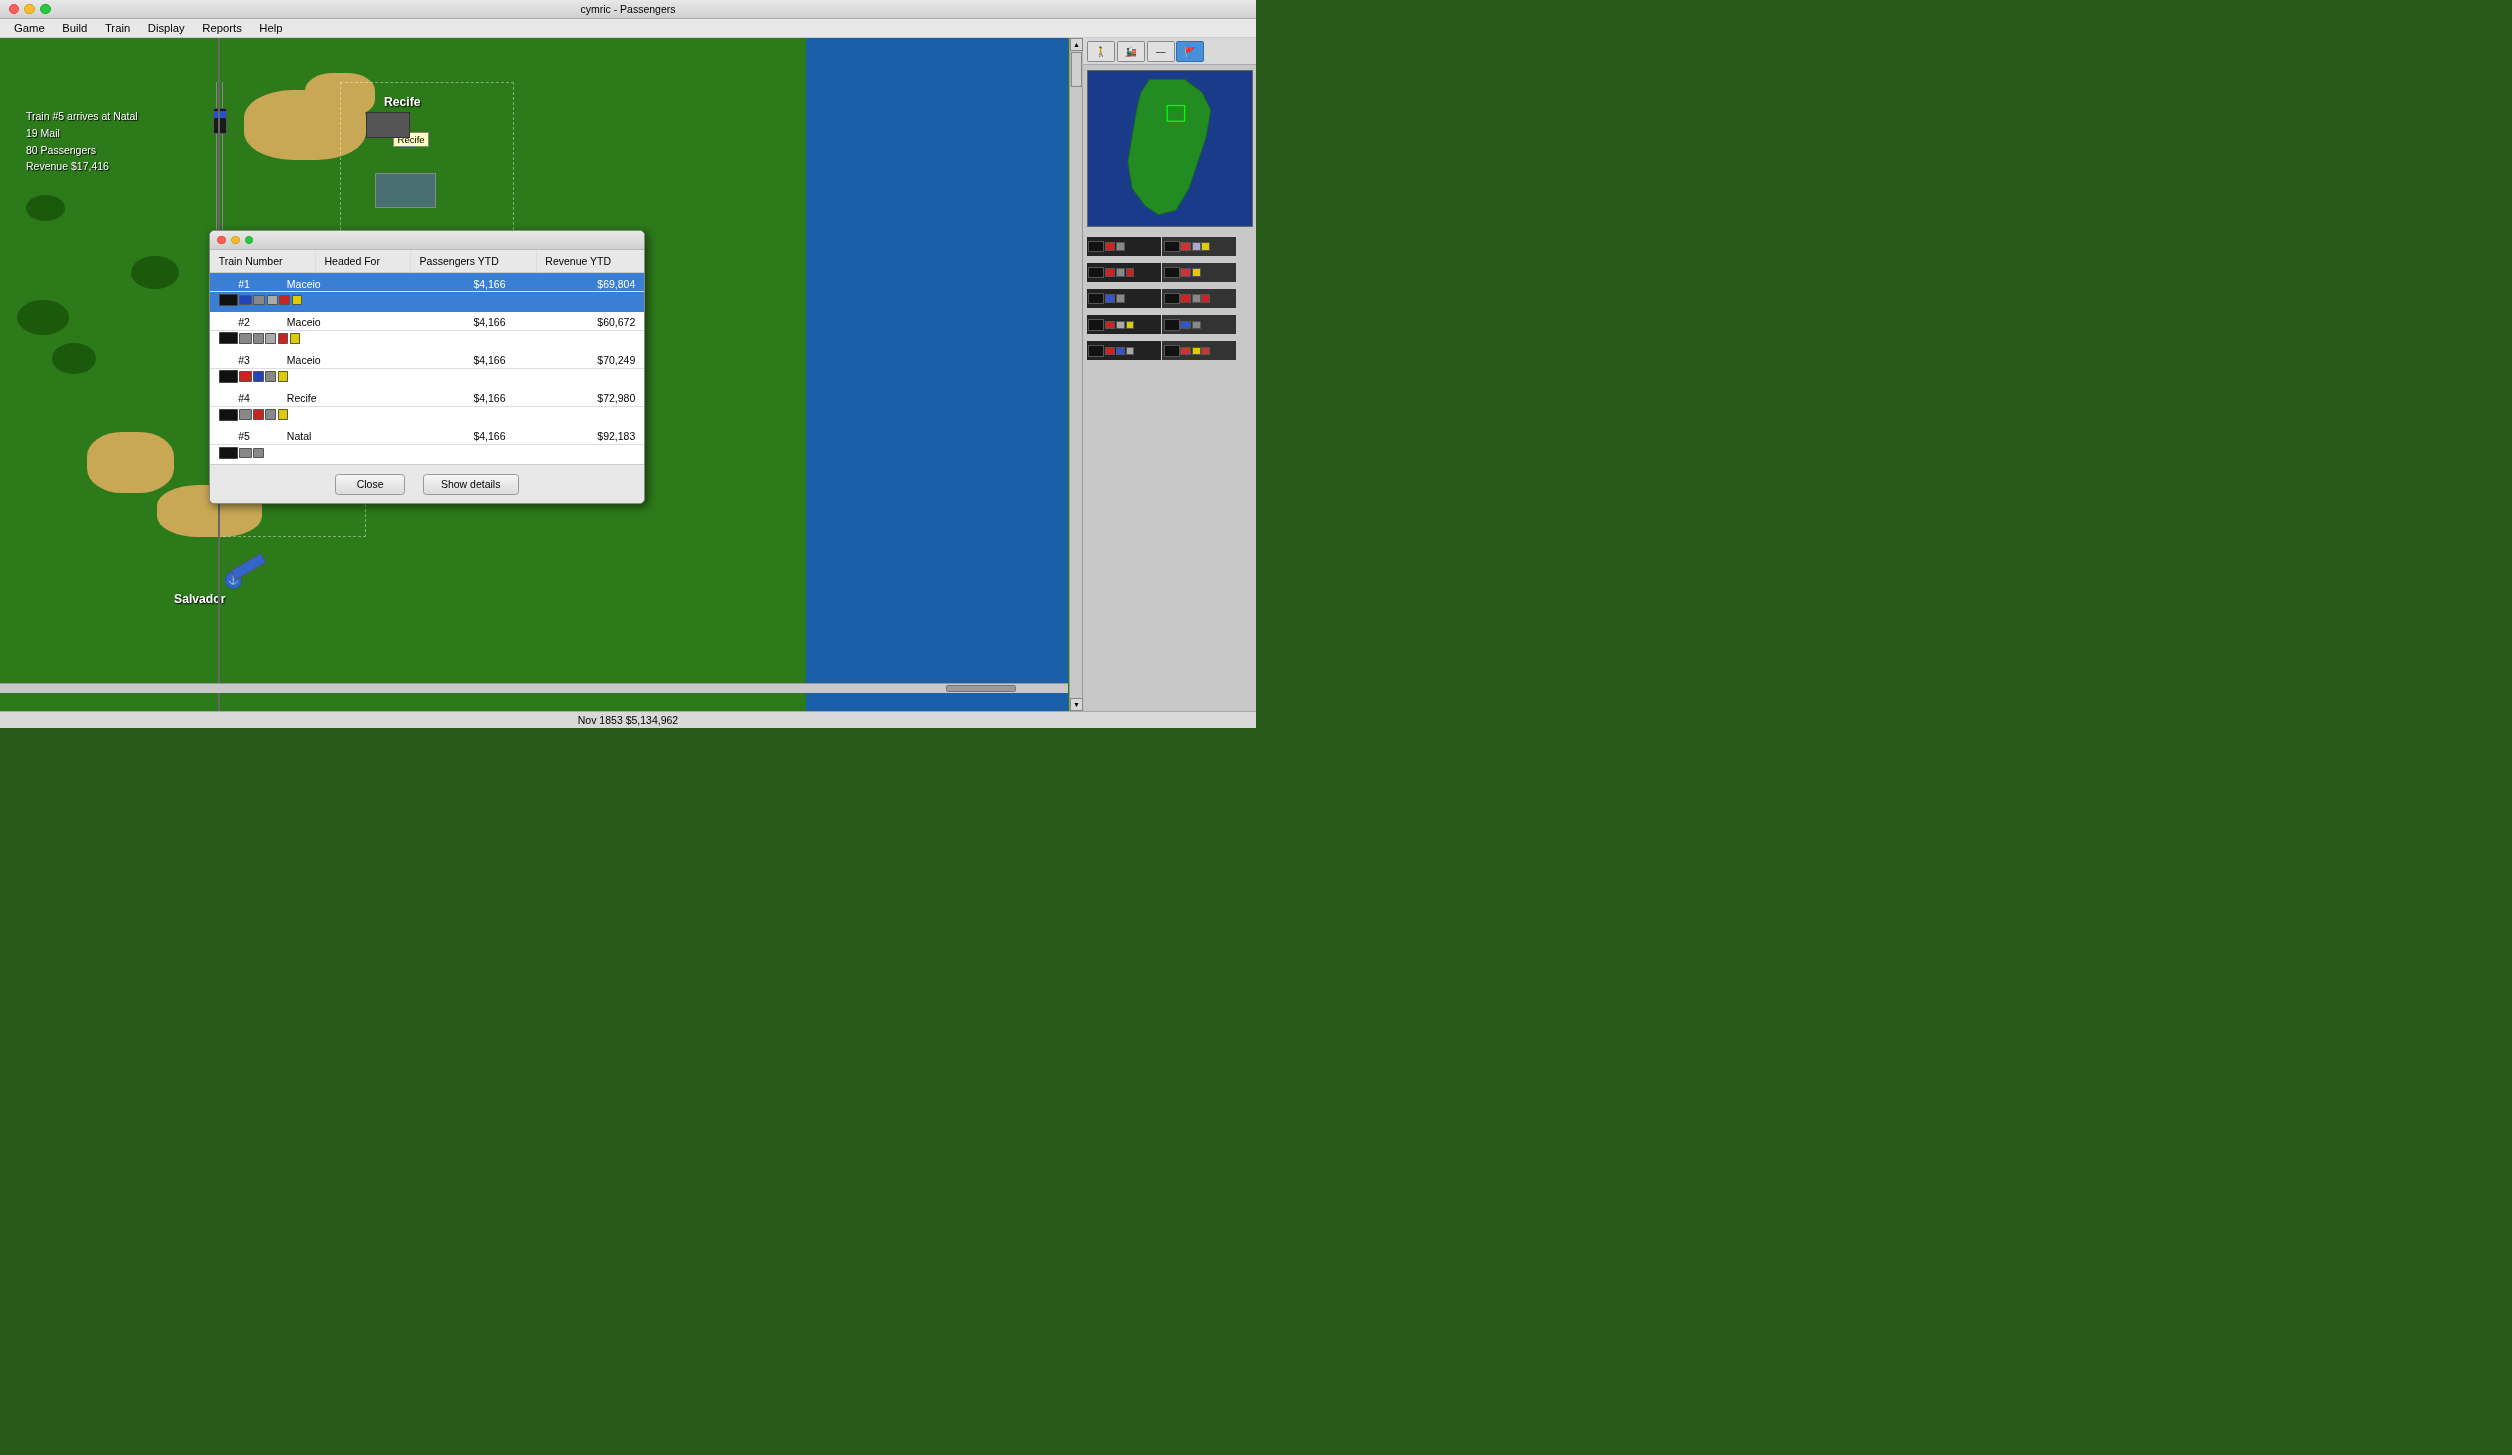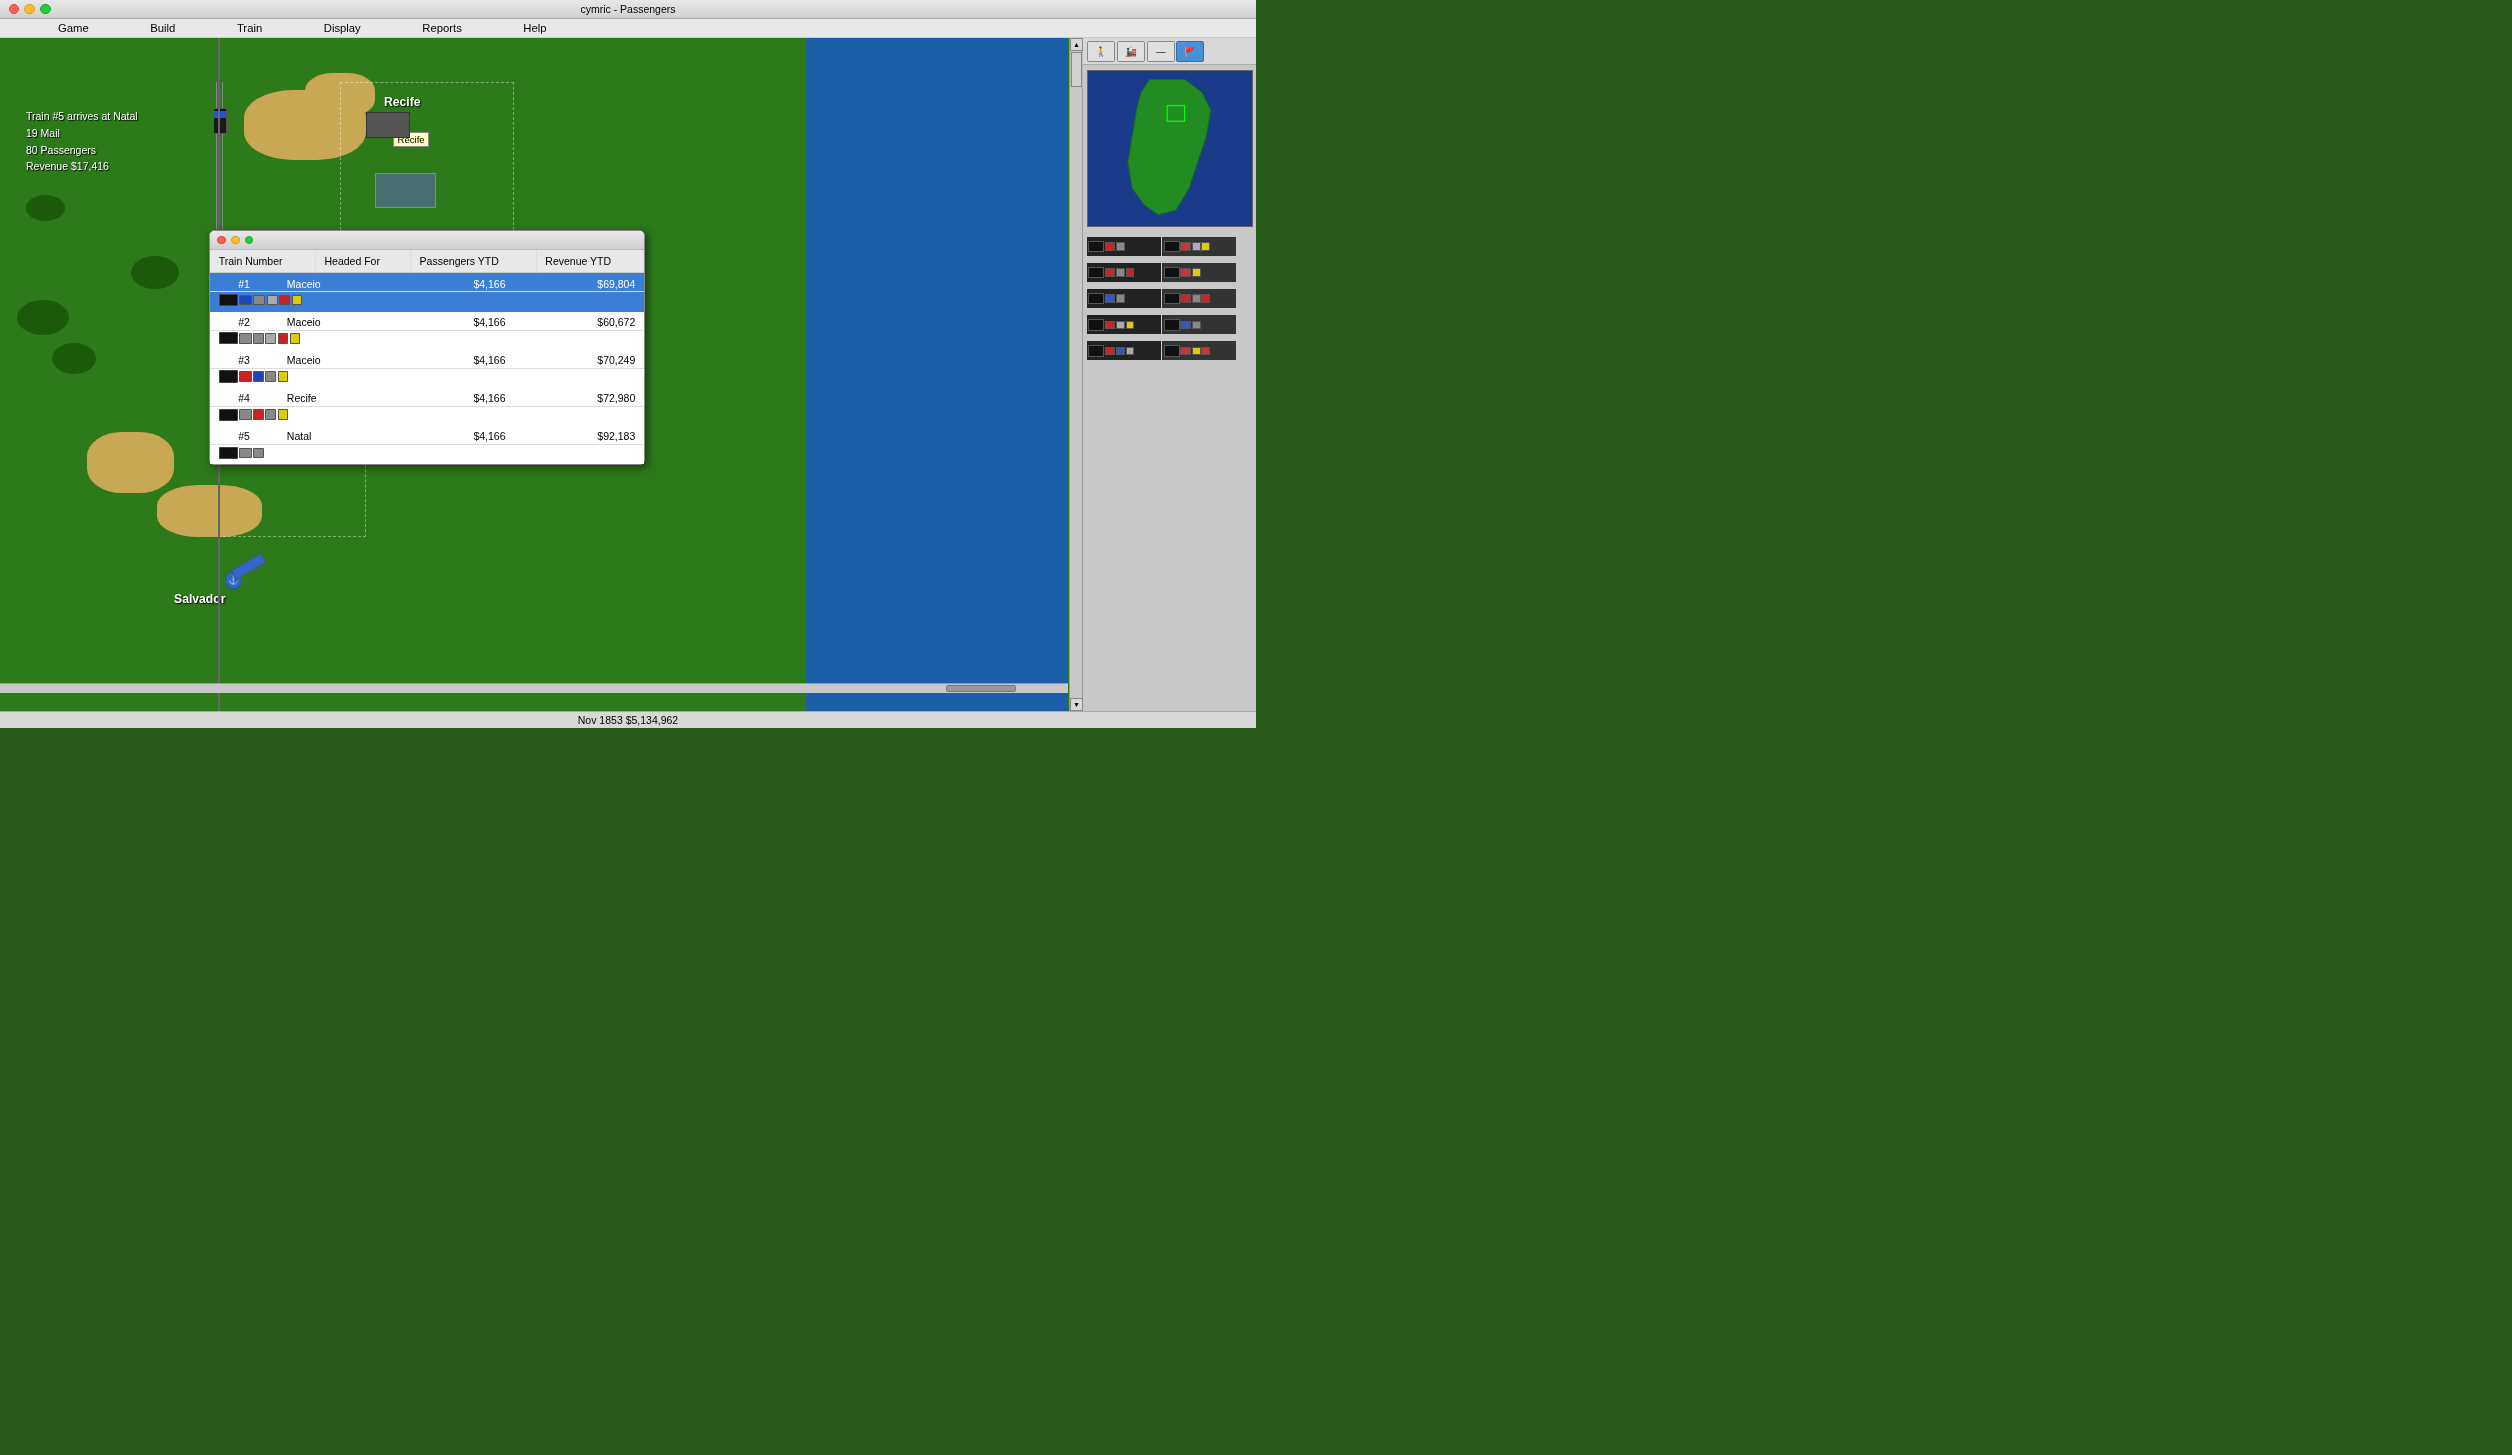--- a/index.html
+++ b/index.html
@@ -54,21 +54,20 @@
       gap: 3.5px;
       z-index: 100;
       position: relative;
     }
     .menu-item {
       padding: 1.7px 7px;
       font-size: 11.3px;
       color: #000;
       cursor: pointer;
       border-radius: 2.6px;
-      margin-left: 44px;
     }
 
     
     #game-area {
       position: relative;
       width: 100%;
       height: calc(728px - 38px - 17.4px);
       overflow: hidden;
     }
 
@@ -697,20 +696,24 @@
                     <div style="width:12.2px;height:10.5px;background:#888;border:0.9px solid #555;border-radius:0.9px;flex-shrink:0;"></div>
                     <div style="width:10.5px;height:10.5px;background:#888;border:0.9px solid #555;border-radius:0.9px;flex-shrink:0;"></div>
                   </div>
                 </td>
               </tr>
             </tbody>
         </table>
       </div>
     </div>
 
+    <div id="dialog-footer">
+      <button class="dialog-btn">Close</button>
+      <button class="dialog-btn">Show details</button>
+    </div>
   </div>
 
   <div id="h-scrollbar">
     <div class="h-scroll-thumb"></div>
   </div>
 </div>
 
 <div id="statusbar">
   <span>Nov 1853  $5,134,962</span>
 </div>

